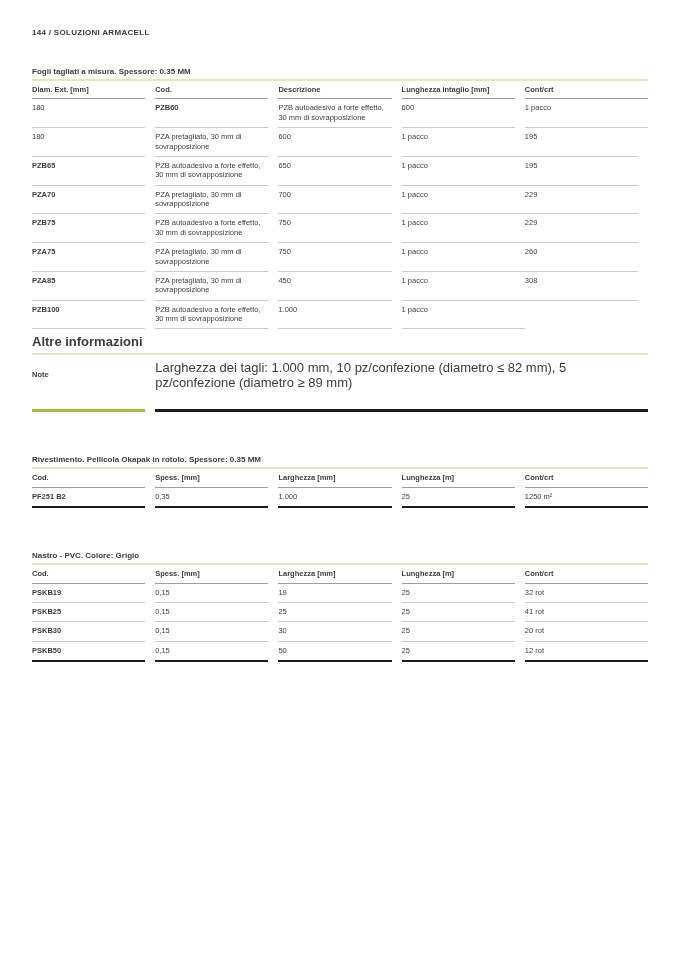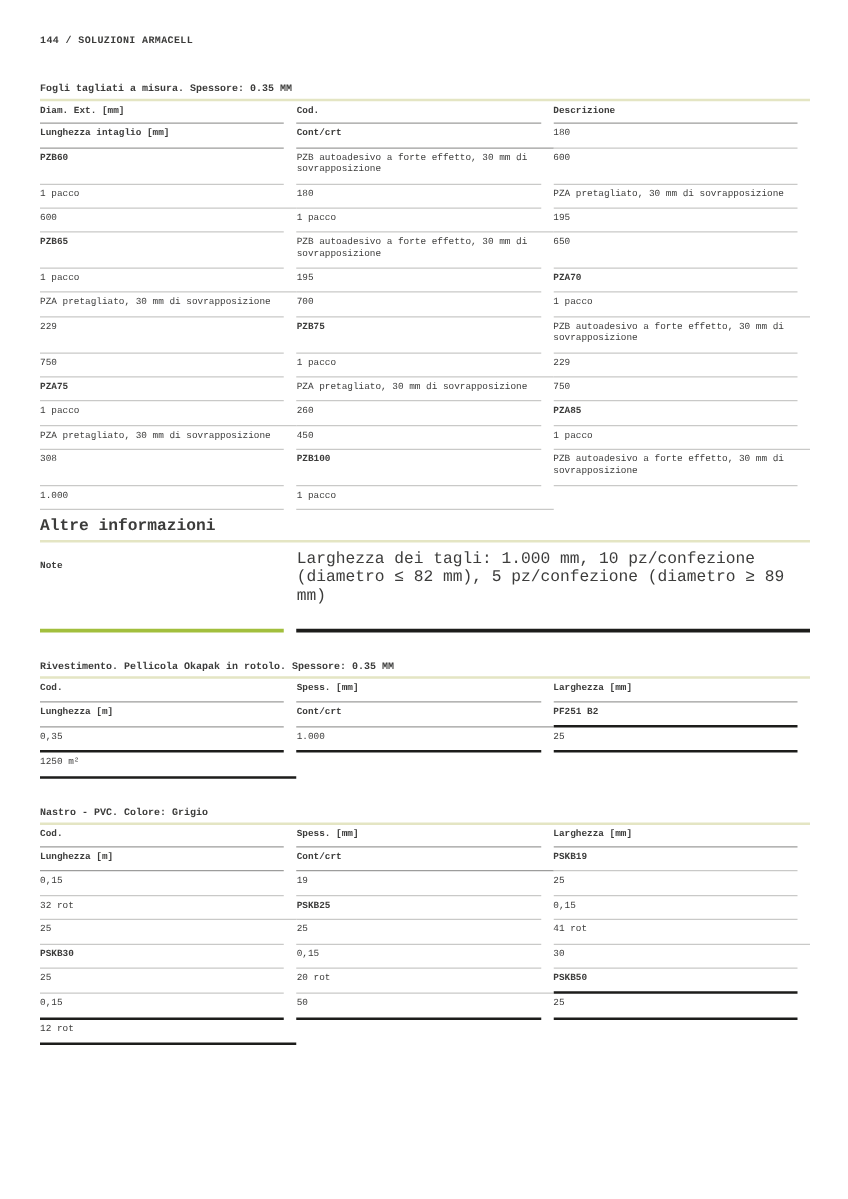--- a/index.html
+++ b/index.html
@@ -5,37 +5,37 @@
   * { box-sizing: border-box; }
   html, body { margin: 0; padding: 0; }
   body {
     width: 678px;
     height: 959px;
     background: #ffffff;
     font-family: "Liberation Sans", sans-serif;
     color: var(--text, #3c3c3b);
     overflow: hidden;
   }
-  .page { padding: 28px 30px 0 32px; width: 678px; font-family: Liberation Mono, monospace; }
+  .page { padding: 28px 30px 0 32px; width: 678px; }
   .page-header {
     font-size: 8px;
     font-weight: bold;
     letter-spacing: 0.3px;
     margin-bottom: 30px;
   }
-  .table-section { margin-bottom: 23px; }
+  .table-section { margin-bottom: 43px; }
   .section-title {
     font-size: 8px;
     font-weight: bold;
     padding-bottom: 3px;
     border-bottom: 2px solid var(--accent-khaki, #e4e5c3);
   }
   .tbl {
     display: grid;
-    grid-template-columns: repeat(3, 1fr);
+    grid-template-columns: repeat(5, 1fr);
   }
   .cell {
     font-size: 7.5px;
     line-height: 1.25;
     padding: 4px 0 5px;
     margin-right: 10px;
     border-bottom: 1px solid var(--line-light, #c9c9c8);
   }
   .cell.lastcol { margin-right: 0; }
   .cell.hcell {

